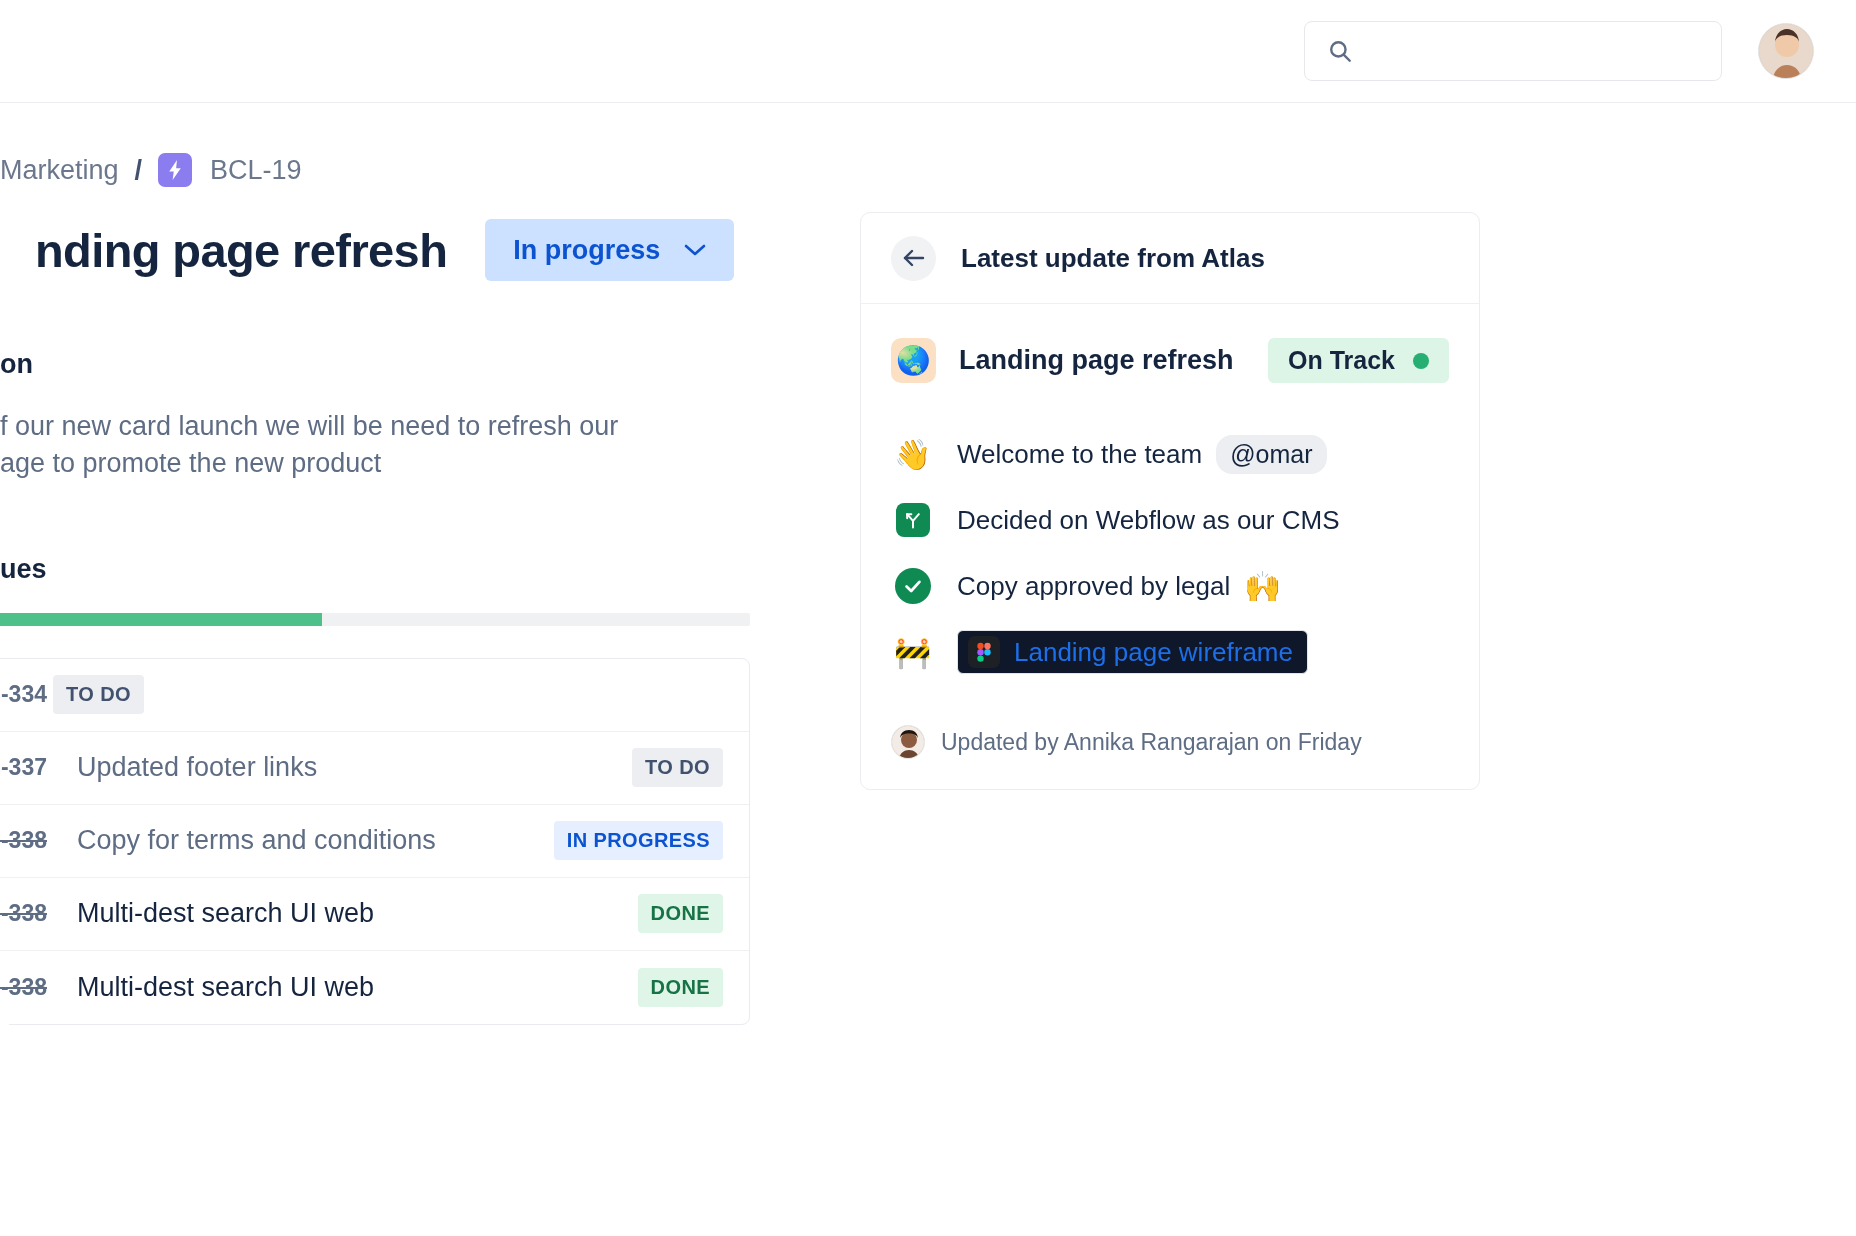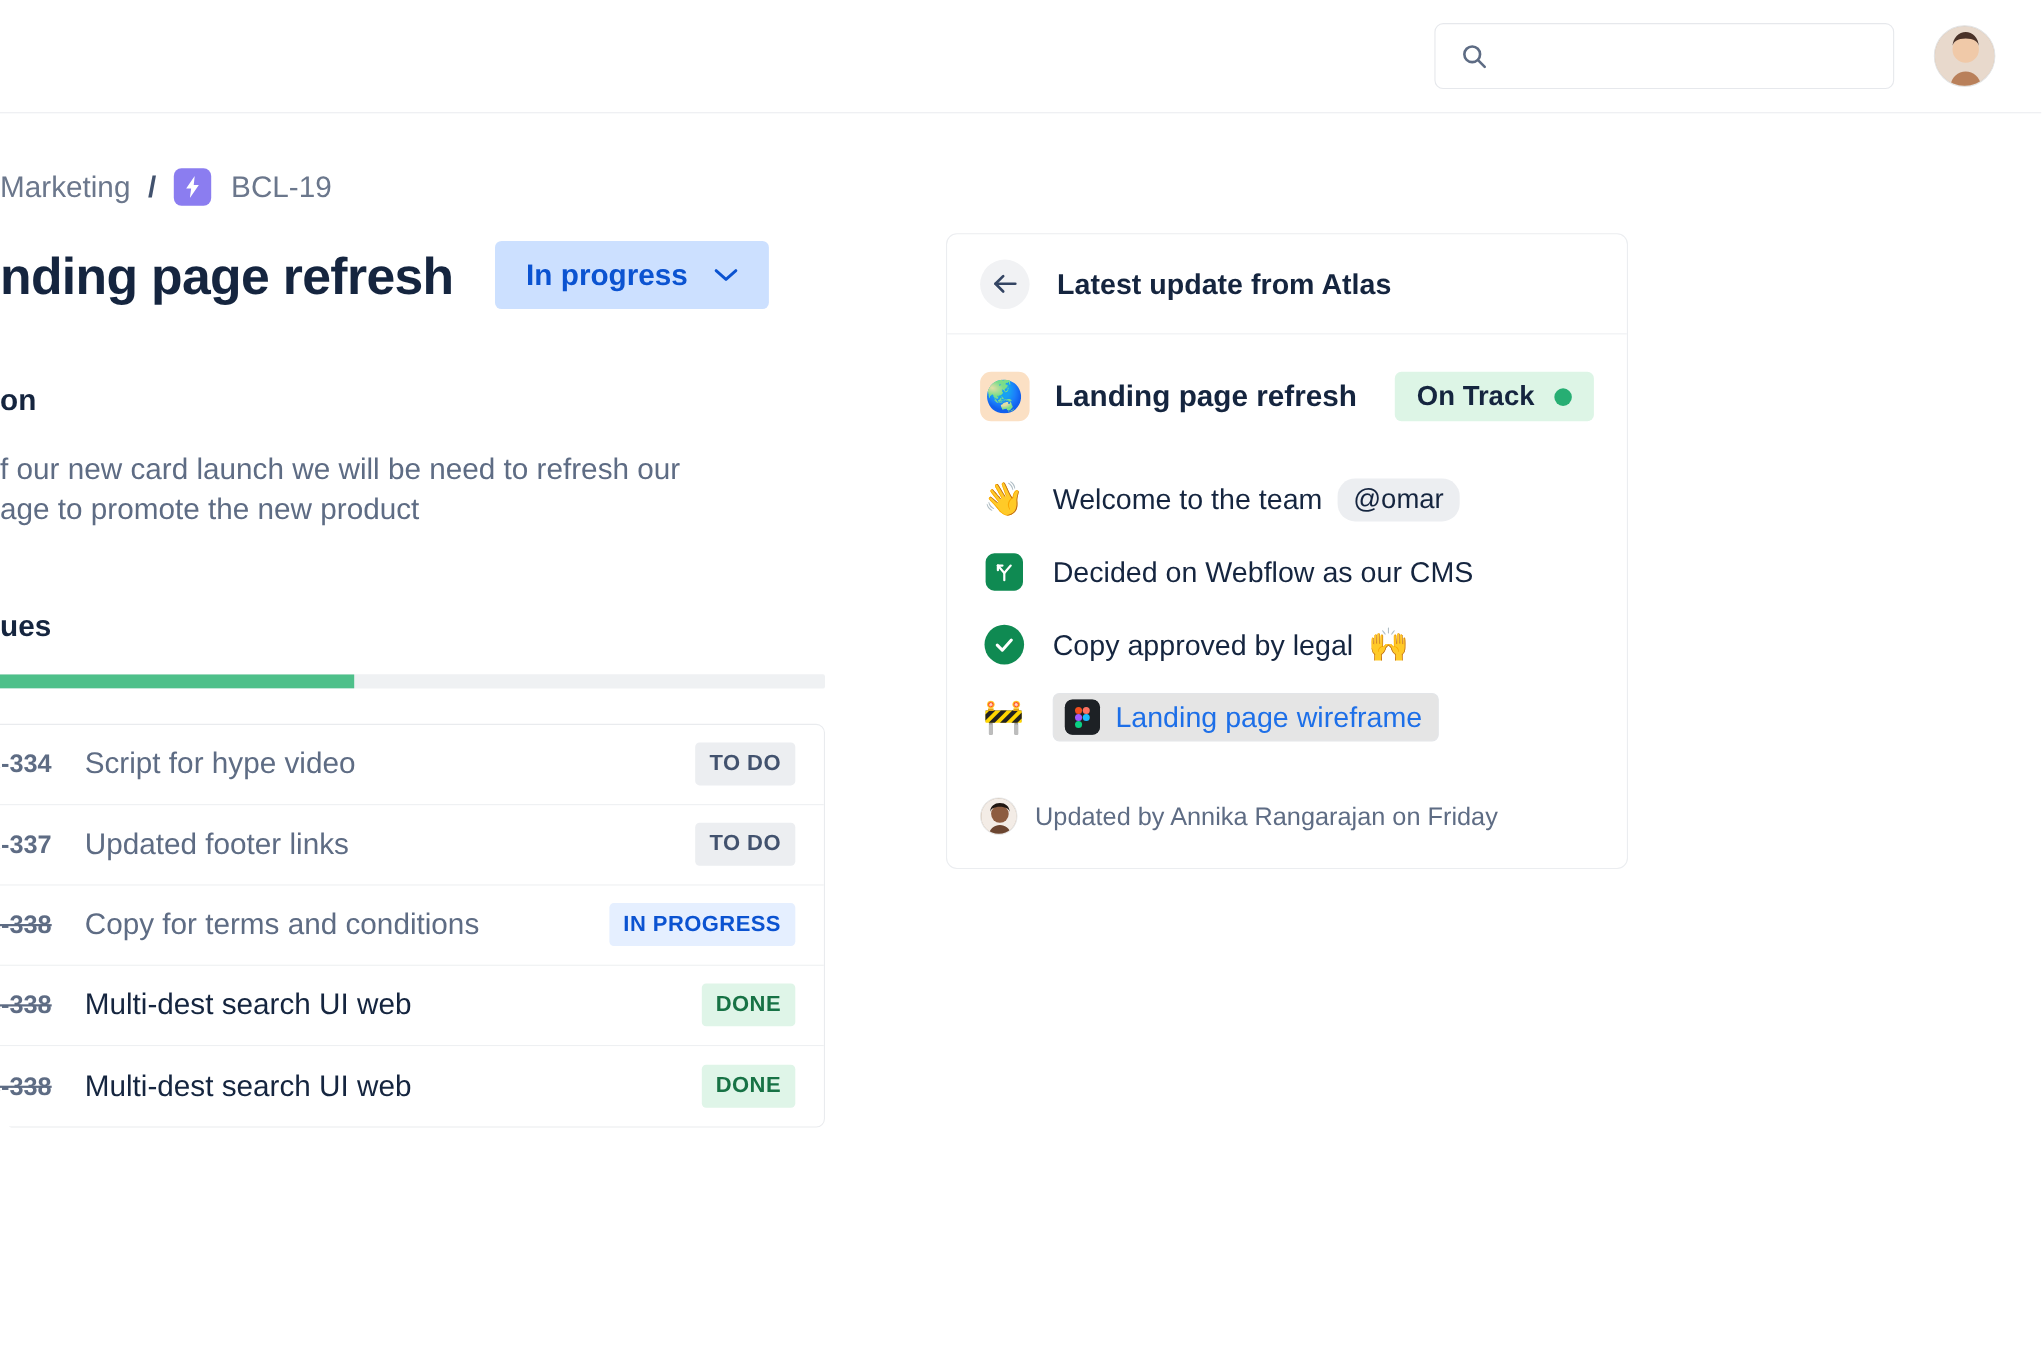--- a/index.html
+++ b/index.html
@@ -66,21 +66,21 @@
   .proj-icon {
     width: 34px; height: 34px; border-radius: 7px;
     background: #8b7df0;
     display: inline-flex; align-items: center; justify-content: center;
     margin-right: 18px;
   }
   .bolt { width: 18px; height: 20px; display:block; }
 
   .title-row {
     display: flex; align-items: center;
-    margin-top: 32px; margin-left: 123px;
+    margin-top: 32px; margin-left: 123px; padding-left: 35px;
   }
   .page-title {
     font-size: 47px; font-weight: 700; color: #15253f;
     letter-spacing: -0.6px; white-space: nowrap;
   }
   .status-btn {
     margin-left: 38px;
     background: #cce0ff; border: none; border-radius: 6px;
     height: 62px; padding: 0 28px;
     display: flex; align-items: center; gap: 24px;
@@ -220,21 +220,21 @@
     display: flex; align-items: center; gap: 14px;
   }
   .mention {
     background: #eceef1; border-radius: 16px;
     padding: 5px 14px; font-size: 25px; color: #15253f;
   }
   .linkchip {
     display: inline-flex; align-items: center; gap: 14px;
     border: 1px solid #e3e5e8; border-radius: 6px;
     padding: 5px 14px 5px 10px;
-    background: #e5e5e5;
+    background: #0f172a;
   }
   .figma-ico { width: 32px; height: 32px; border-radius: 7px; background: #1d2125; display:block; }
   .linktext { color: #1d6fe8; font-size: 26px; }
 
   .updated {
     margin-top: 40px;
     display: flex; align-items: center;
   }
   .updated-avatar {
     width: 34px; height: 34px; border-radius: 50%;
@@ -301,21 +301,20 @@
 
     <div class="issues-heading">ues</div>
 
     <div class="progress-track">
       <div class="progress-fill" id="progress-fill" style="width: 51%;"></div>
     </div>
 
     <div class="issue-card" id="issue-list">
         <div class="issue-row">
           <span class="issue-key">C-334</span>
-          <span class="issue-summary">Script for hype video</span>
           <span class="badge todo">TO DO</span>
         </div>
         <div class="issue-row">
           <span class="issue-key">C-337</span>
           <span class="issue-summary">Updated footer links</span>
           <span class="badge todo">TO DO</span>
         </div>
         <div class="issue-row">
           <span class="issue-key struck">C-338</span>
           <span class="issue-summary">Copy for terms and conditions</span>

